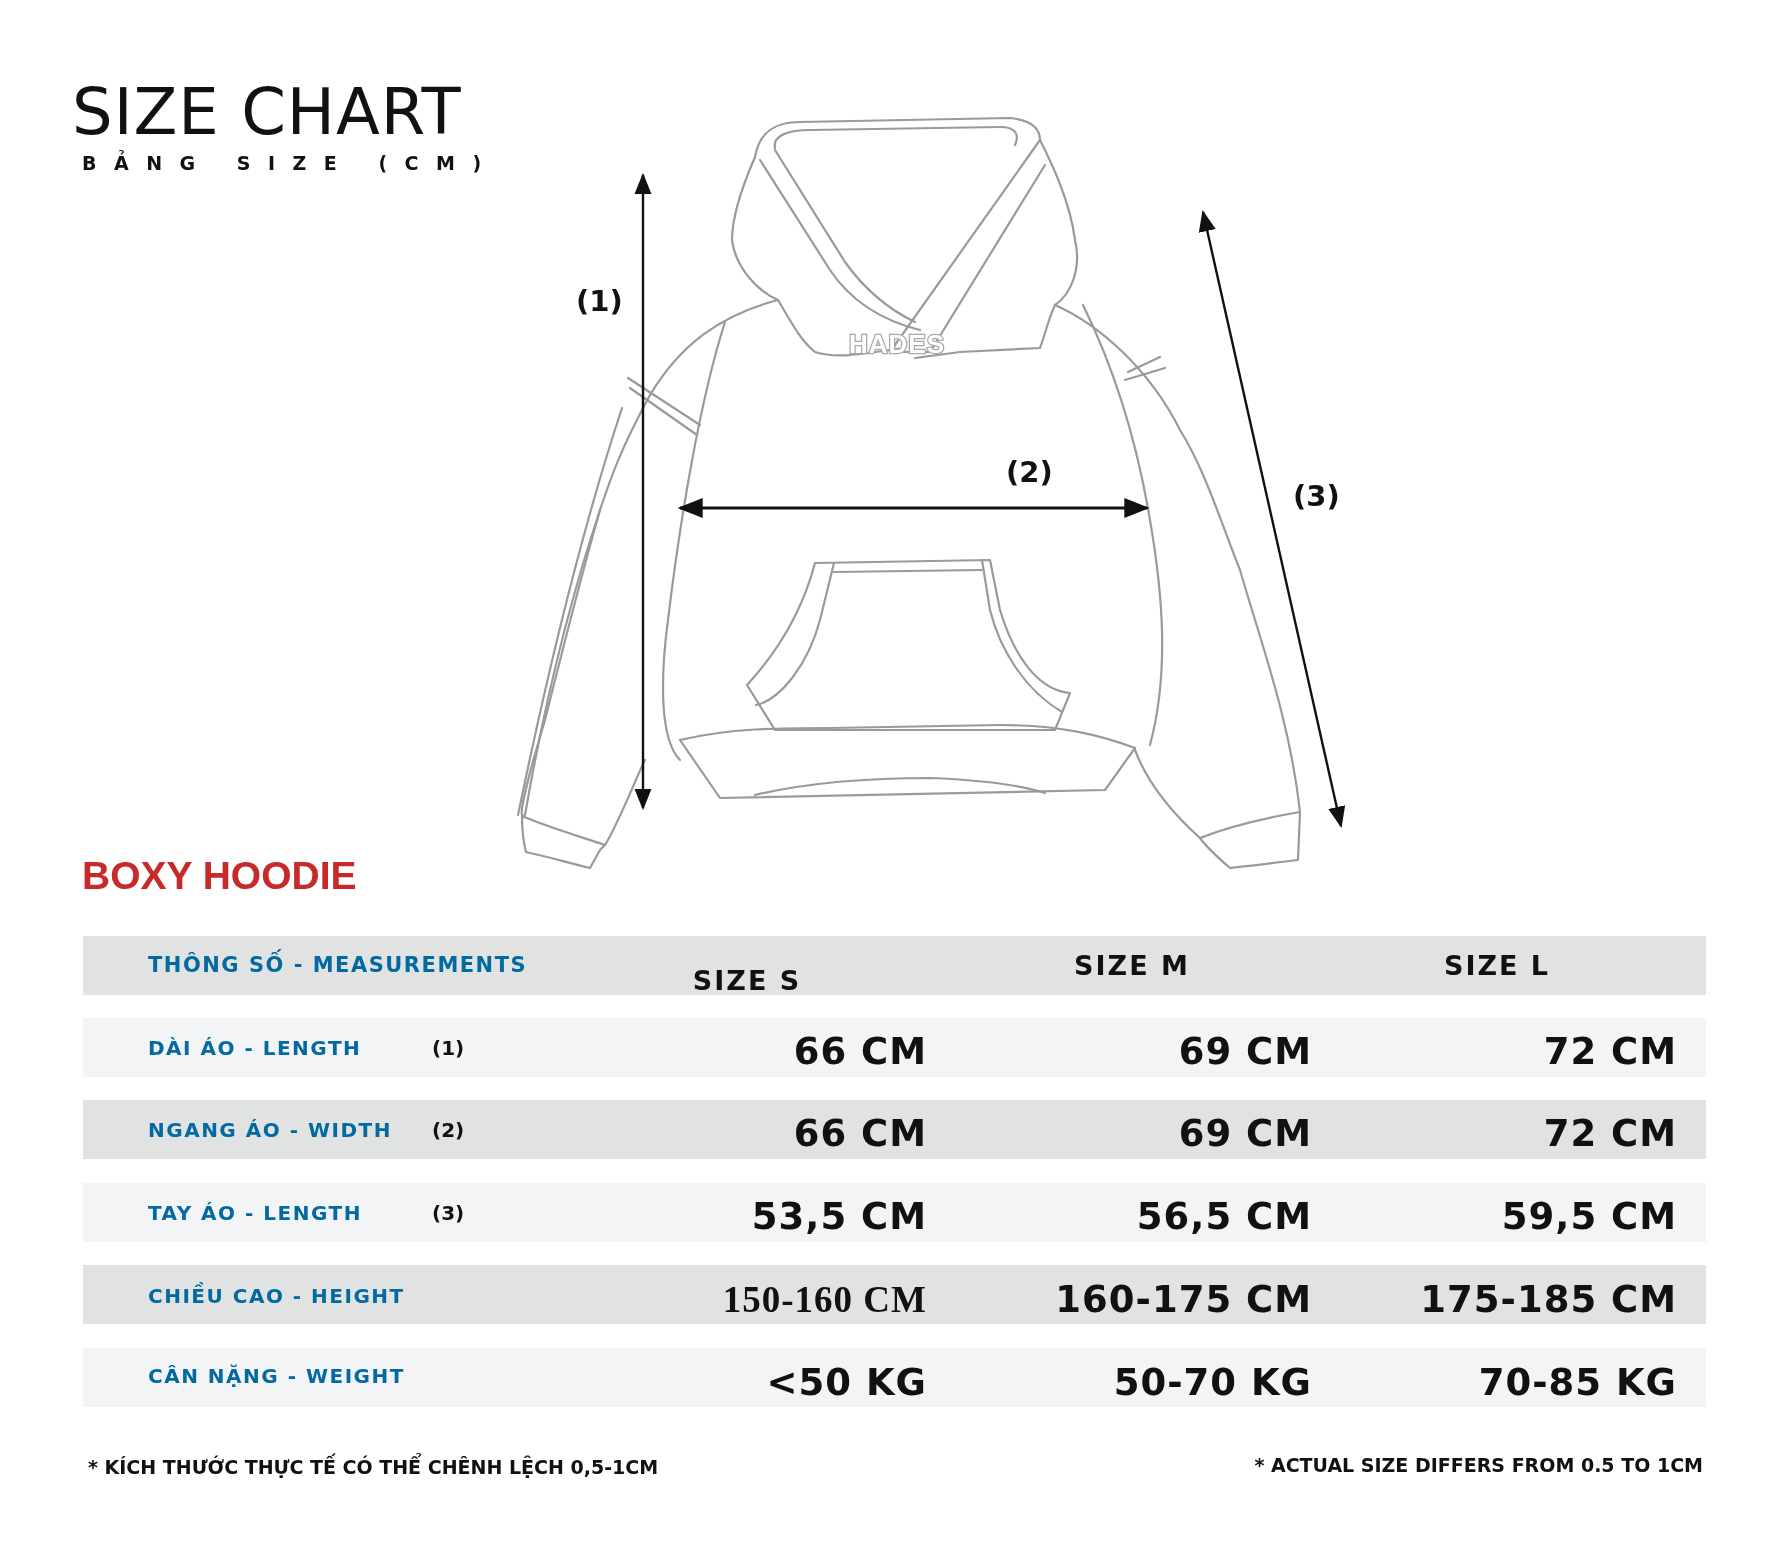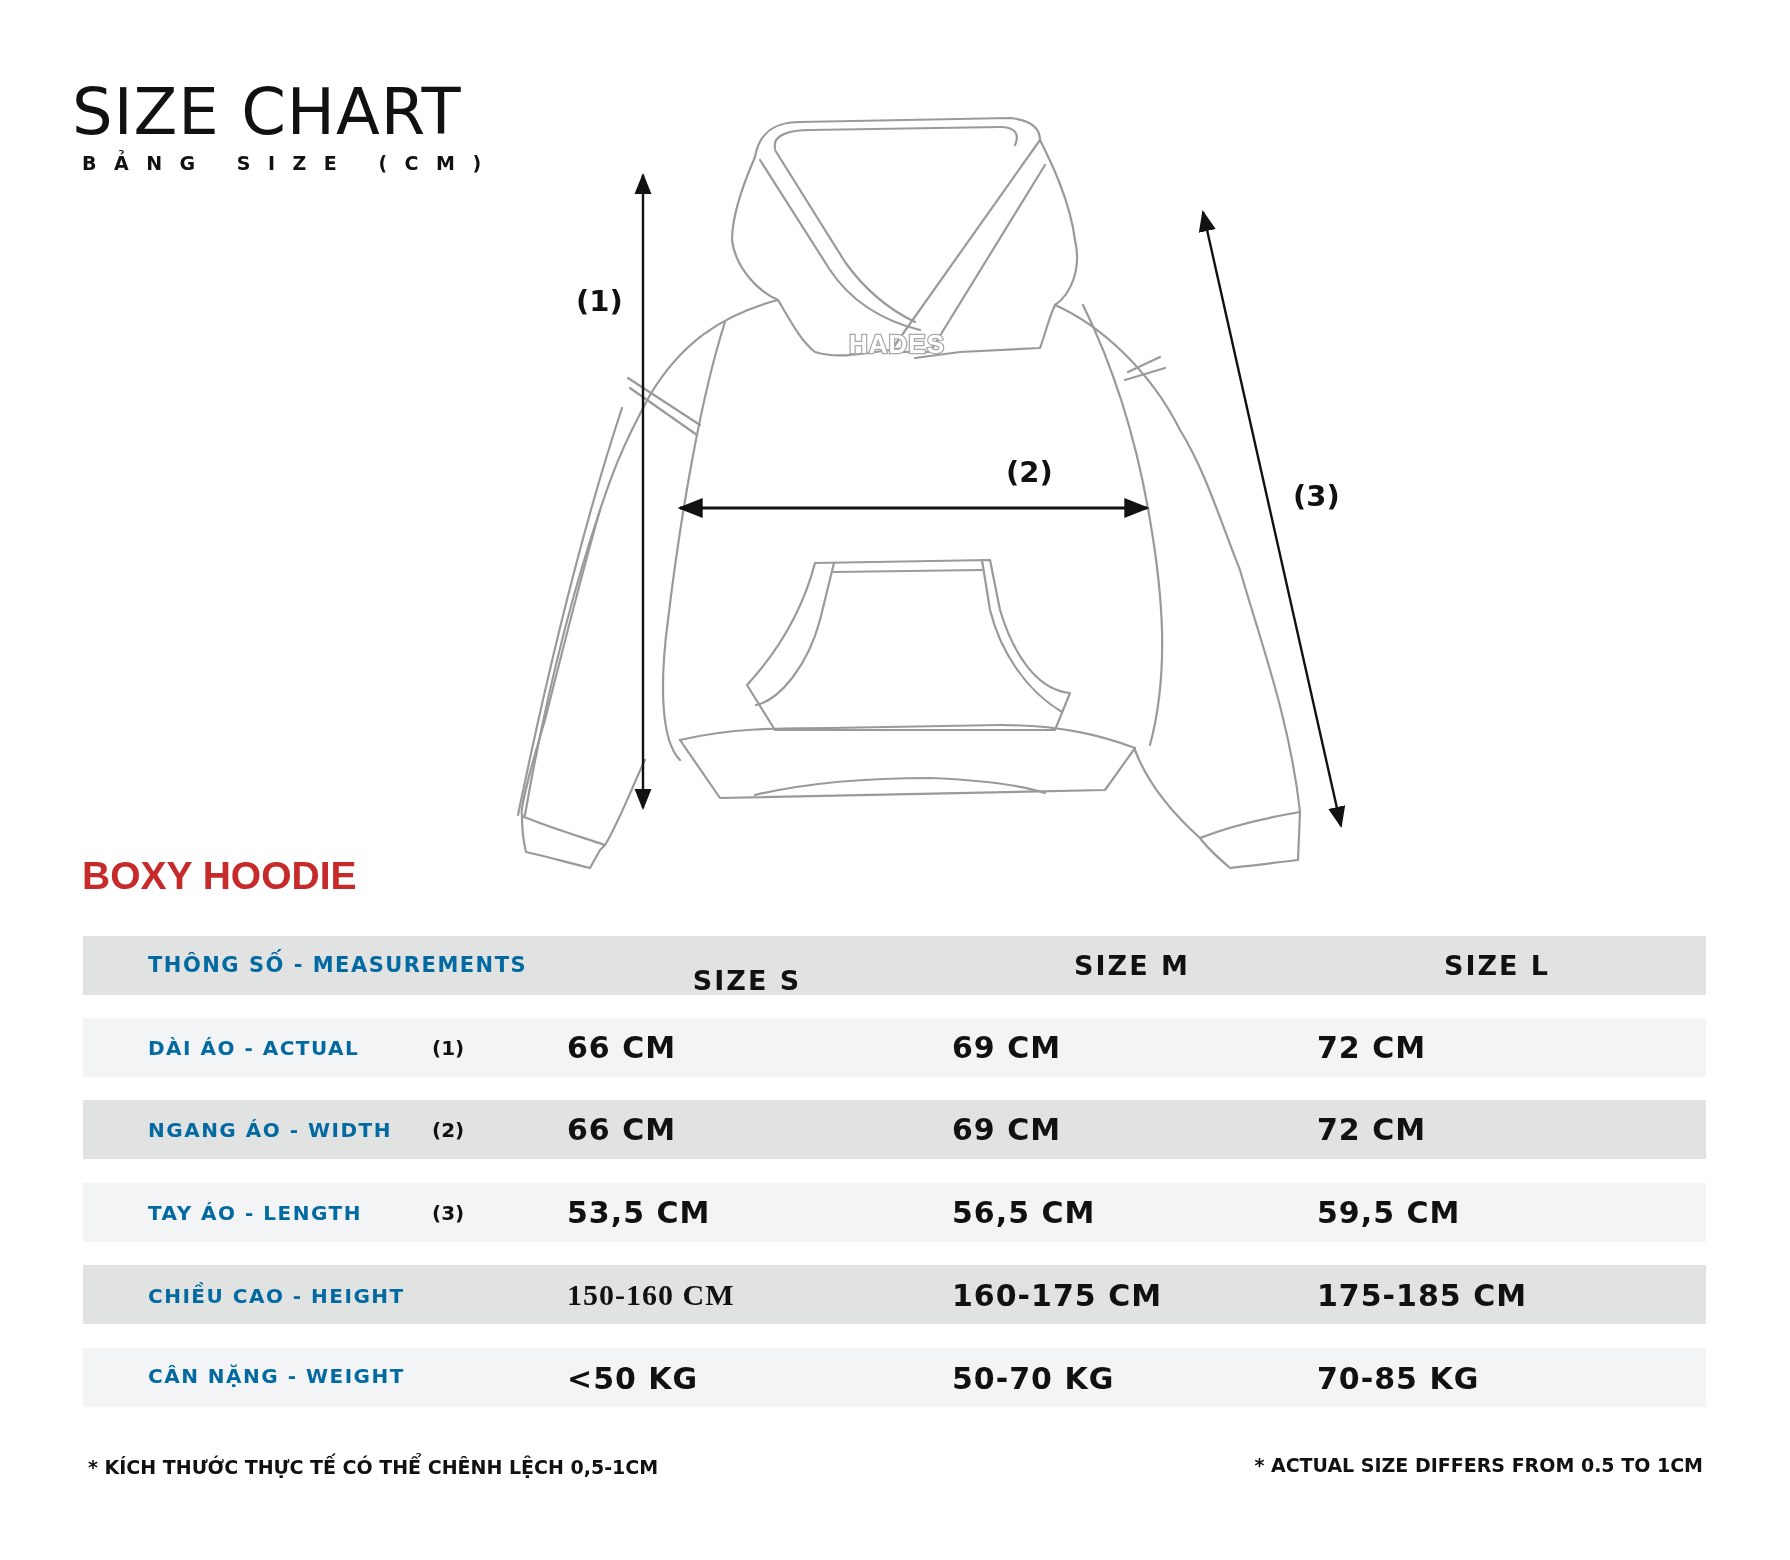--- a/index.html
+++ b/index.html
@@ -6,21 +6,21 @@
   body { width: 1790px; height: 1560px; background: #ffffff; position: relative; overflow: hidden; font-family: "DejaVu Sans", sans-serif; color: #111; }
   .abs { position: absolute; }
   .title { left: 72px; top: 80px; font-size: 64px; font-weight: 400; letter-spacing: 1px; line-height: 1; color: #111; font-family: "DejaVu Sans", sans-serif; }
   .subtitle { left: 82px; top: 152px; font-size: 19px; font-weight: bold; letter-spacing: 17.5px; color: #111; white-space: nowrap; }
   .product { left: 82px; top: 854px; font-size: 39px; font-weight: bold; color: #c62a2a; letter-spacing: 0px; font-family: "Liberation Sans", sans-serif; }
   .band { position: absolute; left: 83px; width: 1623px; height: 59px; }
   .band.gray { background: #e1e2e2; }
   .band.light { background: #f3f4f5; }
   .label { position: absolute; left: 148px; font-size: 20px; font-weight: bold; letter-spacing: 1.5px; white-space: nowrap; color: #0369a1; }
   .ref { position: absolute; left: 432px; font-size: 20px; font-weight: bold; white-space: nowrap; color: #111; }
-  .cell { position: absolute; width: 360px; text-align: left; font-size: 30px; font-weight: bold; letter-spacing: 1px; white-space: nowrap; color: #111; }
+  .cell { position: absolute; width: 360px; text-align: right; font-size: 37px; font-weight: bold; letter-spacing: 1px; white-space: nowrap; color: #111; }
   .hcell { position: absolute; width: 360px; text-align: center; font-size: 27px; font-weight: bold; letter-spacing: 2px; white-space: nowrap; color: #111; }
   .note { position: absolute; font-size: 19px; font-weight: bold; white-space: nowrap; color: #111; }
   .dimlabel { position: absolute; font-size: 29px; font-weight: bold; color: #111; }
   svg.hoodie { position: absolute; left: 0; top: 0; }
 </style>
 </head>
 <body>
 
 <div class="abs title">SIZE CHART</div>
 <div class="abs subtitle">BẢNG SIZE (CM)</div>
@@ -86,21 +86,21 @@
 
 <div>
 
   <div class="band gray" style="top:936px;"></div>
   <div class="label" style="top:953px; font-size:21px;">THÔNG SỐ - MEASUREMENTS</div>
   <div class="hcell" style="left:567px; top:950px;margin-top:15px;">SIZE S</div>
   <div class="hcell" style="left:952px; top:950px;">SIZE M</div>
   <div class="hcell" style="left:1317px; top:950px;">SIZE L</div>
 
   <div class="band light" style="top:1018px;"></div>
-  <div class="label" style="top:1036px;">DÀI ÁO - ACTUAL</div>
+  <div class="label" style="top:1036px;">DÀI ÁO - LENGTH</div>
   <div class="ref" style="top:1036px;">(1)</div>
   <div class="cell" style="left:567px; top:1030px;">66 CM</div>
   <div class="cell" style="left:952px; top:1030px;">69 CM</div>
   <div class="cell" style="left:1317px; top:1030px;">72 CM</div>
 
   <div class="band gray" style="top:1100px;"></div>
   <div class="label" style="top:1118px;">NGANG ÁO - WIDTH</div>
   <div class="ref" style="top:1118px;">(2)</div>
   <div class="cell" style="left:567px; top:1112px;">66 CM</div>
   <div class="cell" style="left:952px; top:1112px;">69 CM</div>

